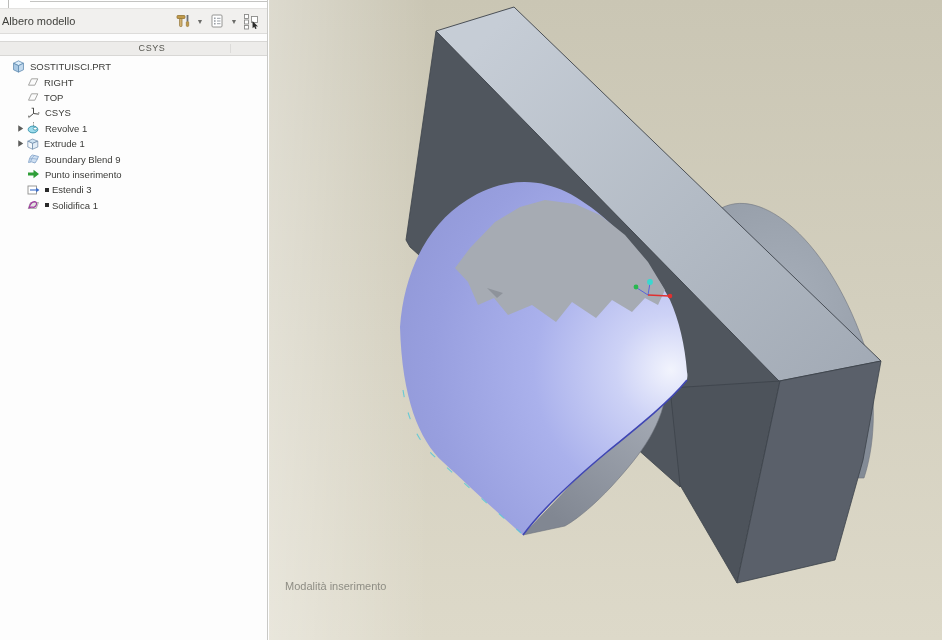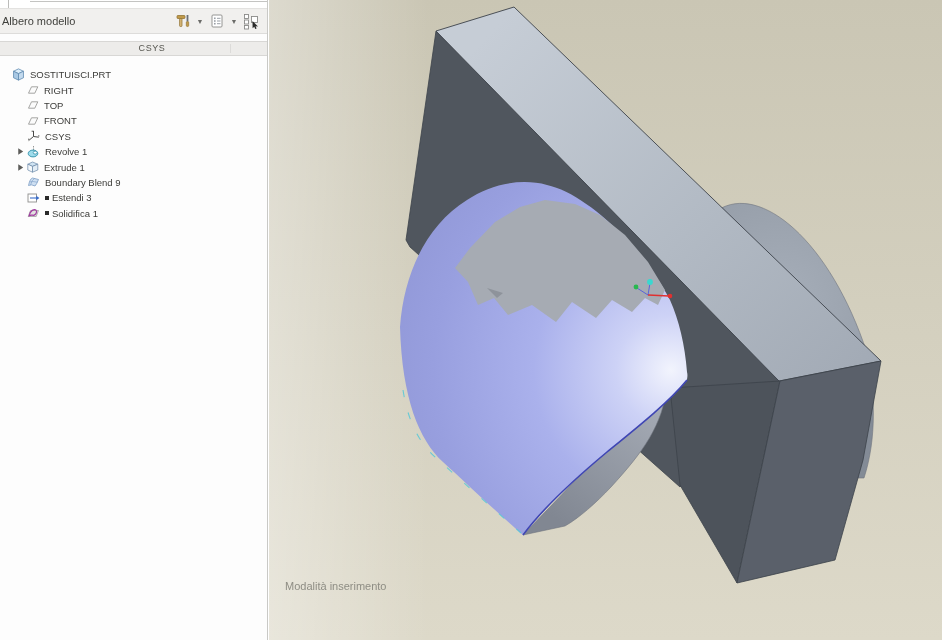--- a/index.html
+++ b/index.html
@@ -23,21 +23,21 @@
     width:20px; height:20px; border-radius:2px; cursor:default; }
   .caret { font-size:7px; color:#6b6b68; width:10px; text-align:center; }
 
   #note-gap { height:7px; background:#fdfdfd; }
   #note-bar { position:relative; height:15px; background:#edecea;
     border-top:1px solid #d8d7d5; border-bottom:1px solid #d8d7d5; }
   #note-bar .note-label { position:absolute; left:0; width:304px; top:1px;
     text-align:center; font-size:9px; color:#55554f; letter-spacing:0.6px; }
   #note-bar .col-sep { position:absolute; left:230px; top:2px; bottom:2px; width:1px; background:#dcdbd9; }
 
-  #tree-rows { padding-top:11px; }
+  #tree-rows { padding-top:3px; }
   .row { display:flex; align-items:center; height:15.4px; padding-left:12px; cursor:default; }
   .row.child { padding-left:16px;text-align:right; }
   .tw { width:11px; height:11px; flex:0 0 11px; display:flex; align-items:center; }
   .ticon { flex:0 0 auto; margin-right:5px; }
   .lbl { font-size:9.5px; color:#3b3b38; white-space:nowrap; }
   .sq { width:4px; height:4px; background:#2a2a2a; margin-right:3px; flex:0 0 4px; }
 
   
   #viewport { position:absolute; left:269px; top:0; width:673px; height:640px; }
   #viewport svg { display:block; }
@@ -115,27 +115,20 @@
       </div>
 
       <div class="row child">
         <span class="tw"></span>
         <svg class="ticon" width="12" height="12" viewBox="0 0 12 12">
           <polygon points="1.5,9.2 4.5,2.8 10.8,2.8 7.8,9.2" fill="#fbfbfb" stroke="#8f8f8d" stroke-width="0.8"></polygon>
         </svg>
         <span class="lbl">TOP</span>
       </div>
 
-      <div class="row child">
-        <span class="tw"></span>
-        <svg class="ticon" width="12" height="12" viewBox="0 0 12 12">
-          <polygon points="1.5,9.2 4.5,2.8 10.8,2.8 7.8,9.2" fill="#fbfbfb" stroke="#8f8f8d" stroke-width="0.8"></polygon>
-        </svg>
-        <span class="lbl">FRONT</span>
-      </div>
 
       <div class="row child">
         <span class="tw"></span>
         <svg class="ticon" width="13" height="12" viewBox="0 0 13 12">
           <line x1="6.5" y1="6.5" x2="6.5" y2="0.8" stroke="#4a4a48" stroke-width="1"></line>
           <line x1="6.5" y1="6.5" x2="1.6" y2="10.6" stroke="#4a4a48" stroke-width="1"></line>
           <line x1="6.5" y1="6.5" x2="11.8" y2="7.2" stroke="#4a4a48" stroke-width="1"></line>
           <rect x="4.6" y="0.6" width="1.4" height="1.4" fill="#8a8a88"></rect>
           <rect x="1" y="8.6" width="1.4" height="1.4" fill="#8a8a88"></rect>
           <rect x="11" y="5.2" width="1.4" height="1.4" fill="#8a8a88"></rect>
@@ -176,20 +169,27 @@
       <div class="row child">
         <span class="tw"></span>
         <svg class="ticon" width="13" height="12" viewBox="0 0 13 12">
           <path d="M1.5 9.5 Q3 2.5 5.5 2 L11.5 3.5 Q9.5 8.5 8 10 Q4.5 8 1.5 9.5 Z" fill="#cfe0f2" stroke="#7a9cc4" stroke-width="0.8"></path>
           <path d="M3.5 9 Q5 3.5 7.5 2.6" fill="none" stroke="#7a9cc4" stroke-width="0.6"></path>
           <path d="M2.5 6 Q6 5 10.3 6.2" fill="none" stroke="#7a9cc4" stroke-width="0.6"></path>
         </svg>
         <span class="lbl">Boundary Blend 9</span>
       </div>
 
+      <div class="row child">
+        <span class="tw"></span>
+        <svg class="ticon" width="13" height="12" viewBox="0 0 13 12">
+          <polygon points="1,4.4 6.5,4.4 6.5,1.8 12,6 6.5,10.2 6.5,7.6 1,7.6" fill="#2f9e38"></polygon>
+        </svg>
+        <span class="lbl">Punto inserimento</span>
+      </div>
 
       <div class="row child">
         <span class="tw"></span>
         <svg class="ticon" width="13" height="12" viewBox="0 0 13 12">
           <rect x="1" y="2" width="8.5" height="8" fill="#ffffff" stroke="#8f8f8d" stroke-width="0.9"></rect>
           <line x1="3" y1="6" x2="10" y2="6" stroke="#3a6cc8" stroke-width="1.1"></line>
           <polygon points="9.2,3.8 12.4,6 9.2,8.2" fill="#3a6cc8"></polygon>
         </svg>
         <span class="sq"></span>
         <span class="lbl">Estendi 3</span>

